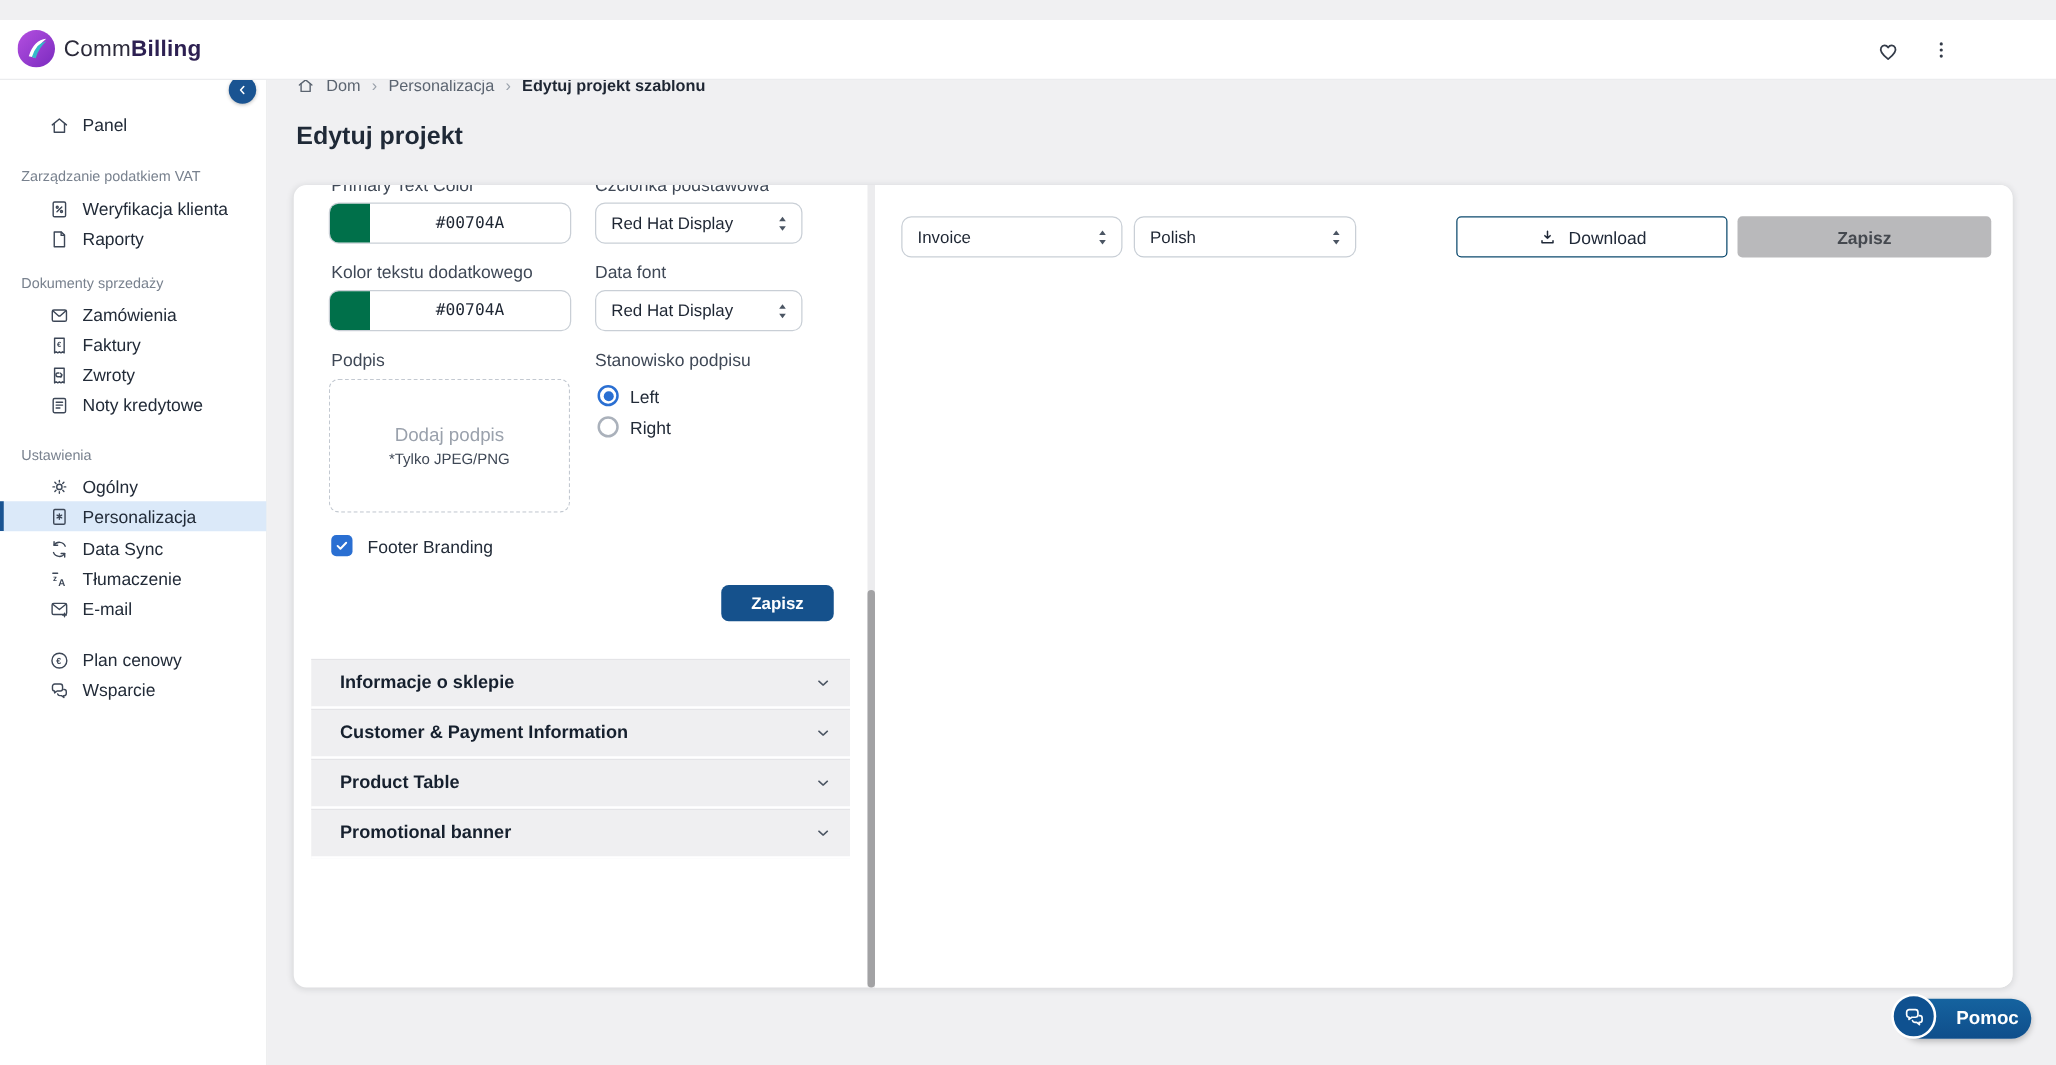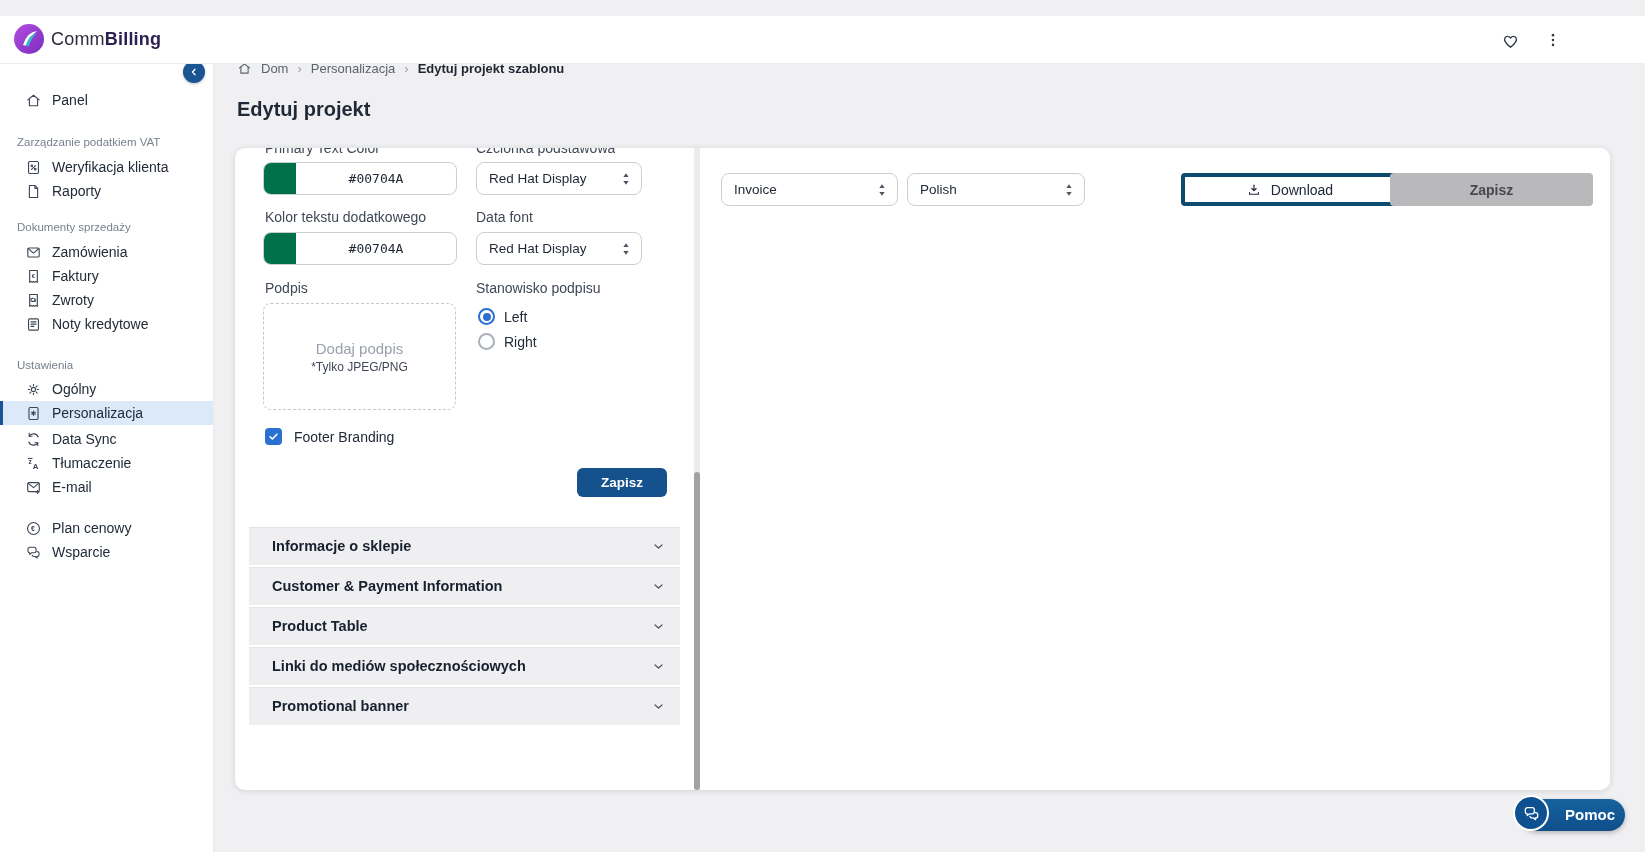--- a/index.html
+++ b/index.html
@@ -16,21 +16,21 @@
     align-items:center; justify-content:center; cursor:pointer; background:none; border:none; }
 
   
   .sidebar { position:absolute; top:48px; left:0; width:214px; bottom:0; background:#fff;
     border-right:1px solid #e9eaec; z-index:5; }
   .collapse-btn { position:absolute; top:13px; left:183px; width:22px; height:22px;
     border-radius:50%; background:#1a5492; border:none; display:flex; align-items:center;
     justify-content:center; cursor:pointer; box-shadow:0 1px 3px rgba(0,0,0,.25); }
   .side-section { padding-left:17px; font-size:11.5px; color:#78818e; height:14px;
     line-height:14px; white-space:nowrap; }
-  .side-item { height:24px; display:flex; align-items:center; padding-left:25px; gap:10px;
+  .side-item { height:24px; display:flex; align-items:center; padding-left:39px; gap:10px;
     font-size:14px; color:#222b38; cursor:pointer; white-space:nowrap; }
   .side-item.selected { background:#dbe9f9; box-shadow:inset 3px 0 0 #1a5492; }
   .ic { width:17px; height:17px; stroke:#3d4757; fill:none; stroke-width:1.6;
     stroke-linecap:round; stroke-linejoin:round; flex:0 0 auto; }
   .ictxt { fill:#3d4757; stroke:none; font-family:"Liberation Sans",sans-serif; font-weight:700; }
 
   
   .main { position:absolute; left:214px; top:48px; right:0; bottom:0; background:#f0f0f2; }
   .breadcrumb { position:absolute; left:23px; top:13px; display:flex; align-items:center;
     gap:9px; font-size:13px; color:#5b6470; }
@@ -90,22 +90,22 @@
     border-radius:6px; cursor:pointer; }
 
   .accordions { position:absolute; left:14px; top:379px; width:431px; }
   .acc-row { height:40px; background:#efeff1; border-bottom:2px solid #fff;
     box-shadow:inset 0 1px 0 #e4e4e7; display:flex; align-items:center;
     padding:0 14px 0 23px; cursor:pointer; }
   .acc-title { flex:1; font-size:14.5px; font-weight:700; color:#16202e; white-space:nowrap; }
 
   
   .dl-btn { position:absolute; left:465px; top:25px; width:217px; height:33px; background:#fff;
-    border:4px solid #0c4a6e; border-radius:4px; display:flex; align-items:center;
-    justify-content:center; gap:9px; font-size:14px; color:#202938; cursor:pointer;margin-left:16px; }
+    border:1px solid #0c4a6e; border-radius:4px; display:flex; align-items:center;
+    justify-content:center; gap:9px; font-size:14px; color:#202938; cursor:pointer; }
   .save2-btn { position:absolute; left:690px; top:25px; width:203px; height:33px;
     background:#b9b9bb; border:none; border-radius:4px; font-size:14px; font-weight:600;
     color:#45494f; cursor:default; }
 
   
   .help-fab { position:absolute; left:1299px; top:747px; width:115px; height:40px; cursor:pointer; }
   .fab-pill { position:absolute; left:8px; top:4px; width:104px; height:32px; border-radius:16px;
     background:linear-gradient(180deg,#15639f,#0f4e8b); box-shadow:0 2px 5px rgba(0,0,0,.25); }
   .fab-circle { position:absolute; left:0; top:0; width:36px; height:36px; border-radius:50%;
     background:#0f5190; border:2px solid #fff; display:flex; align-items:center;
@@ -359,26 +359,20 @@
               <path d="M6.5 9.5 L12 14.5 L17.5 9.5"></path>
             </svg>
         </div>
         <div class="acc-row">
           <span class="acc-title">Product Table</span>
           <svg width="15" height="15" viewBox="0 0 24 24" fill="none" stroke="#4b5563" stroke-width="1.9" stroke-linecap="round" stroke-linejoin="round">
               <path d="M6.5 9.5 L12 14.5 L17.5 9.5"></path>
             </svg>
         </div>
         <div class="acc-row">
-          <span class="acc-title">Linki do mediów społecznościowych</span>
-          <svg width="15" height="15" viewBox="0 0 24 24" fill="none" stroke="#4b5563" stroke-width="1.9" stroke-linecap="round" stroke-linejoin="round">
-              <path d="M6.5 9.5 L12 14.5 L17.5 9.5"></path>
-            </svg>
-        </div>
-        <div class="acc-row">
           <span class="acc-title">Promotional banner</span>
           <svg width="15" height="15" viewBox="0 0 24 24" fill="none" stroke="#4b5563" stroke-width="1.9" stroke-linecap="round" stroke-linejoin="round">
               <path d="M6.5 9.5 L12 14.5 L17.5 9.5"></path>
             </svg>
         </div>
       </div>
     </div>
 
     <div class="vscroll">
       <div class="vscroll-thumb"></div>

